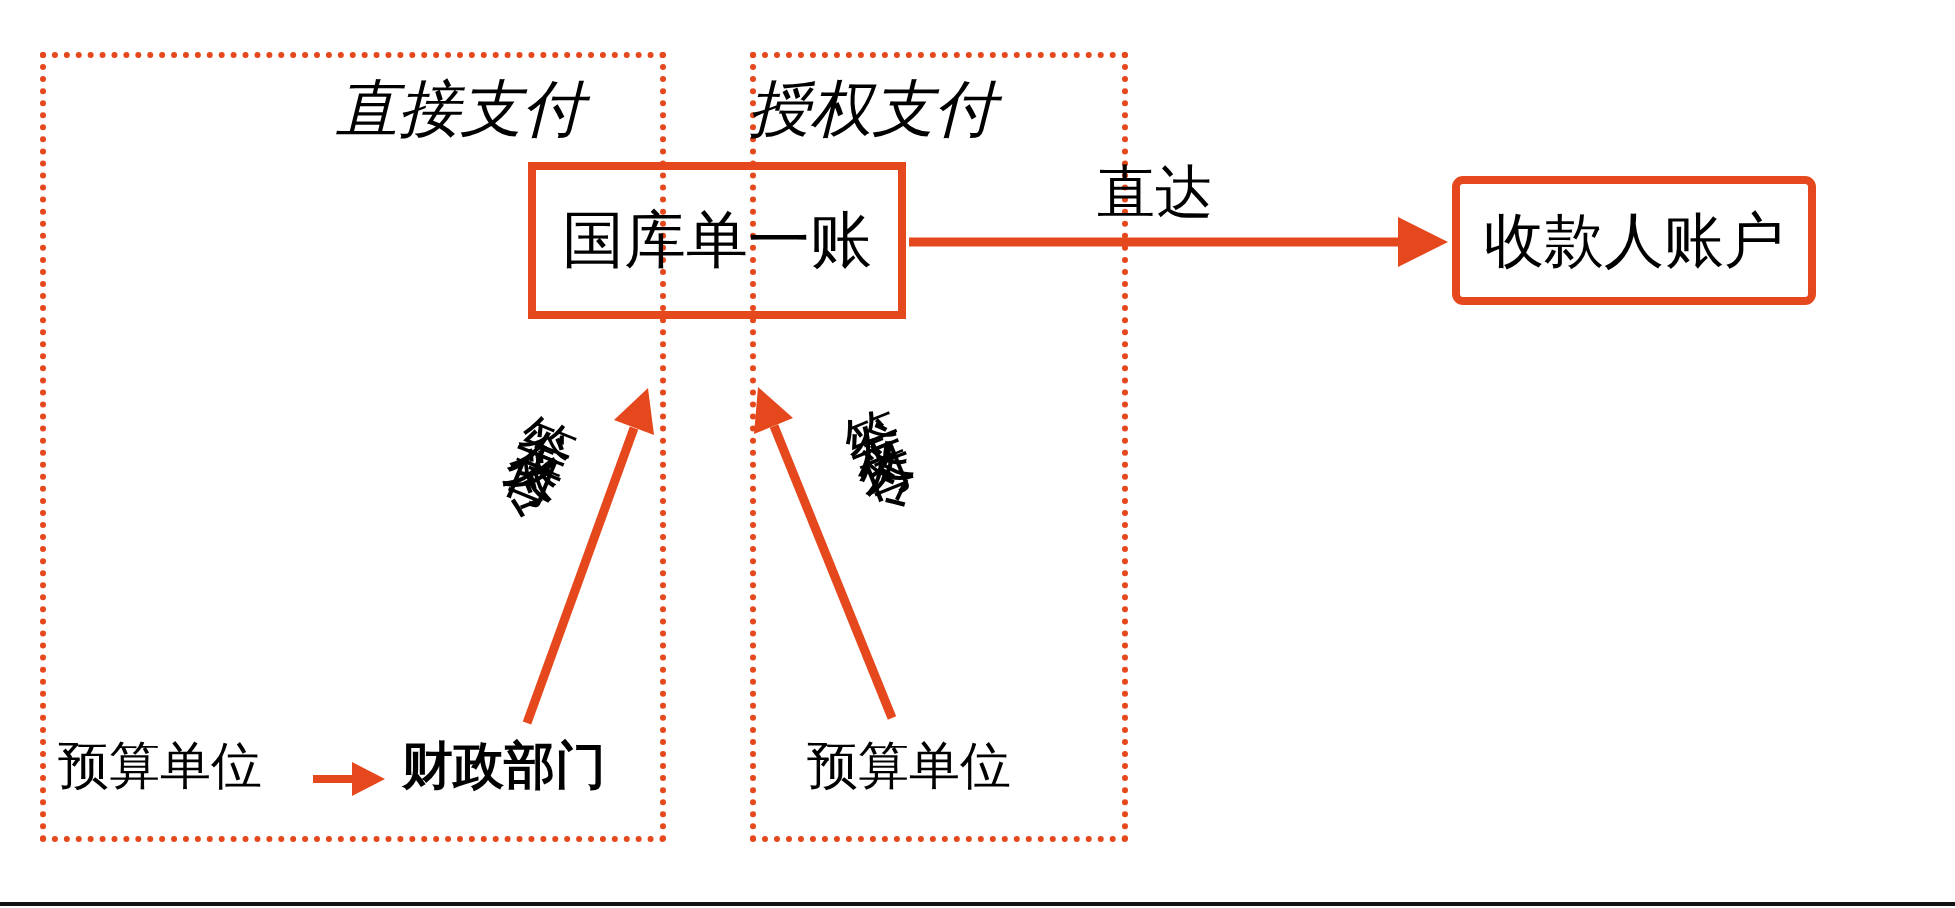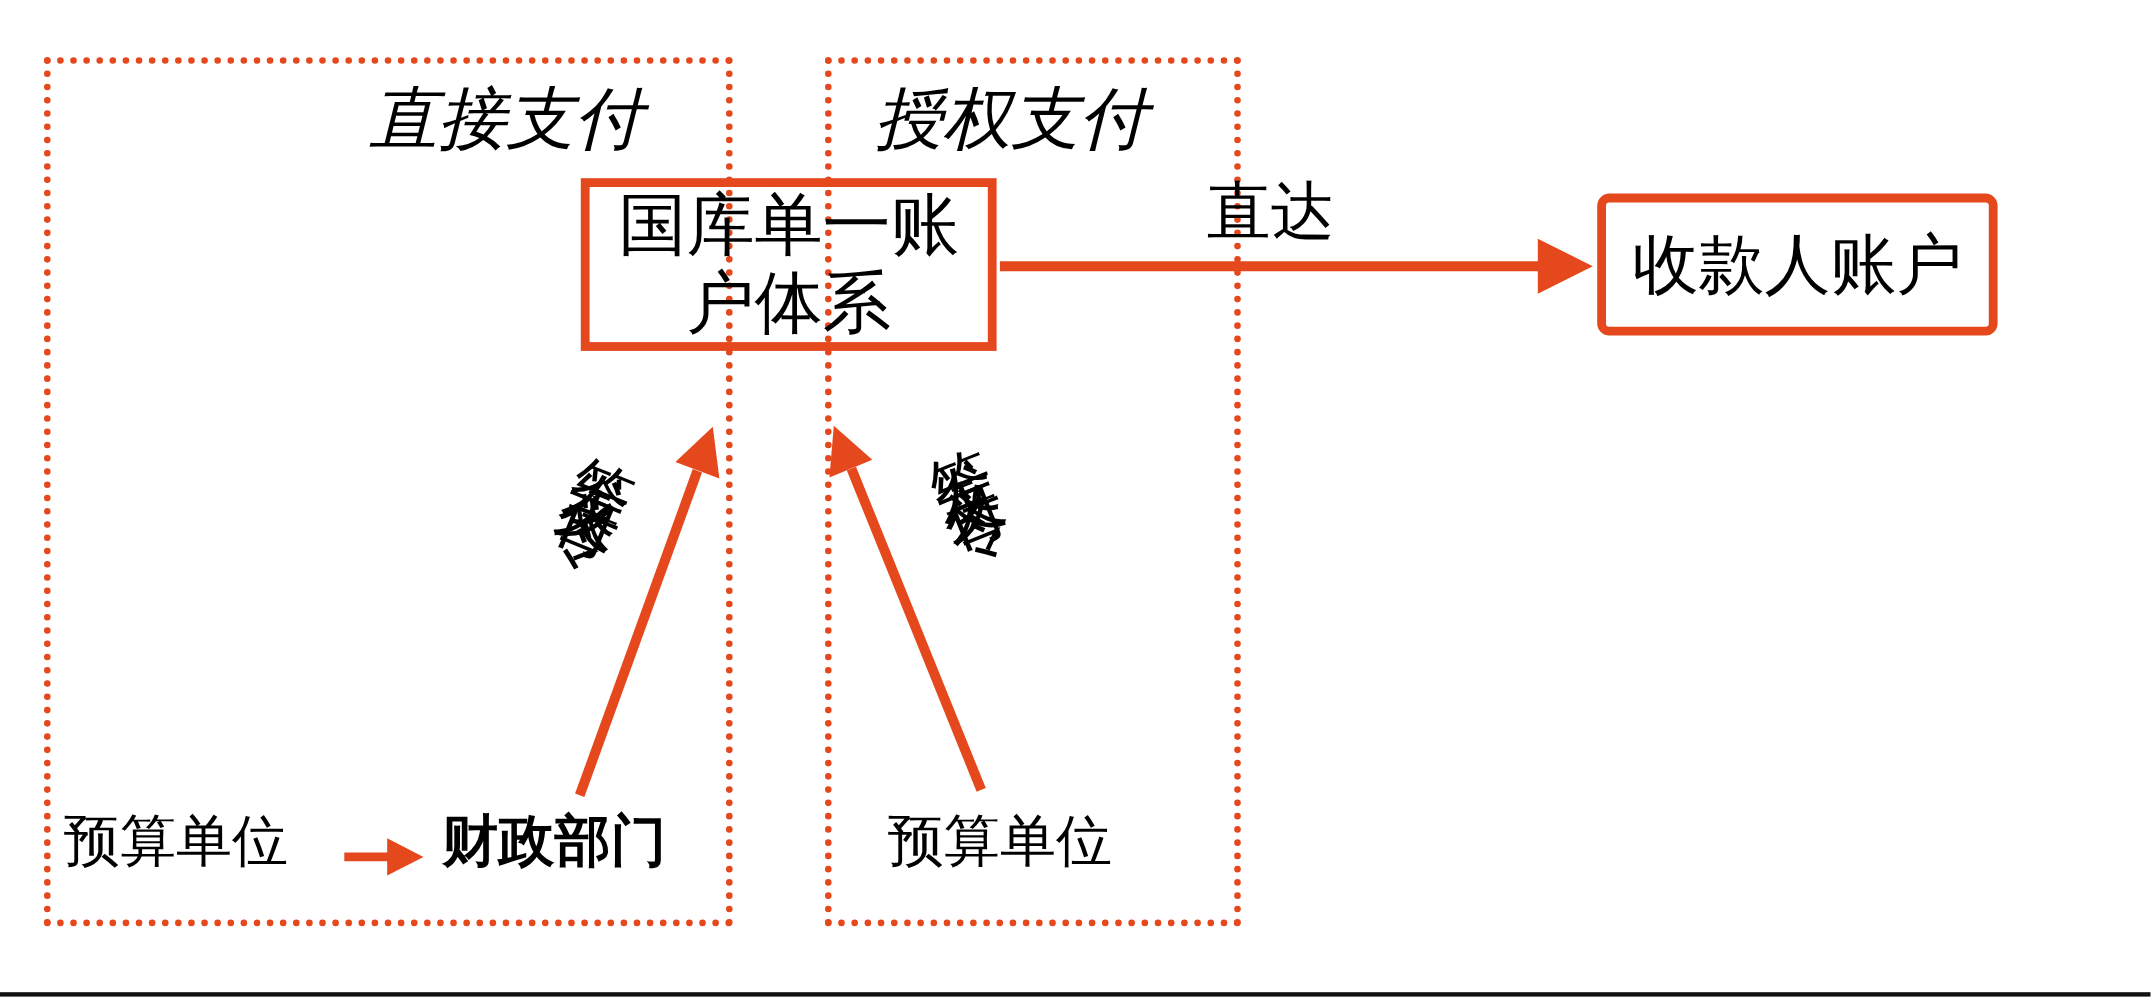--- a/index.html
+++ b/index.html
@@ -14,21 +14,21 @@
     position:absolute;border:6px dotted var(--accent);
     background:transparent;box-sizing:border-box;
   }
   #zone-direct{left:40px;top:52px;width:626px;height:790px;}
   #zone-authorized{left:750px;top:52px;width:378px;height:790px;}
   .zone-label{
     position:absolute;font-size:62px;line-height:1;white-space:nowrap;
     color:var(--ink);letter-spacing:0px;font-style:italic;
   }
   #label-direct{left:336px;top:78px;}
-  #label-authorized{left:795px;top:78px;}
+  #label-authorized{left:748px;top:78px;}
   
   .solid-box{
     position:absolute;border:8px solid var(--accent);box-sizing:border-box;
     display:flex;flex-direction:column;align-items:center;justify-content:center;
     background:transparent;text-align:center;
   }
   #treasury-box{left:528px;top:162px;width:378px;height:157px;font-size:62px;line-height:71px;}
   #payee-box{left:1452px;top:176px;width:364px;height:129px;font-size:60px;line-height:1;background:#ffffff;border-radius:11px;}
   
   .node-text{
@@ -82,21 +82,20 @@
     </g>
 
     <g>
       <line x1="313" y1="779" x2="356" y2="779" stroke-width="8"></line>
       <polygon points="385,779 352,762 352,796"></polygon>
     </g>
   </svg>
 
   <div class="solid-box" id="treasury-box">
     <div>国库单一账</div>
-    <div>户体系</div>
   </div>
 
   <div class="solid-box" id="payee-box">
     <div>收款人账户</div>
   </div>
 
   <div class="node-text" id="label-zhida">直达</div>
 
   <div class="issue-label" id="issue-left">签发支付令</div>
   <div class="issue-label" id="issue-right">签发支付令</div>

